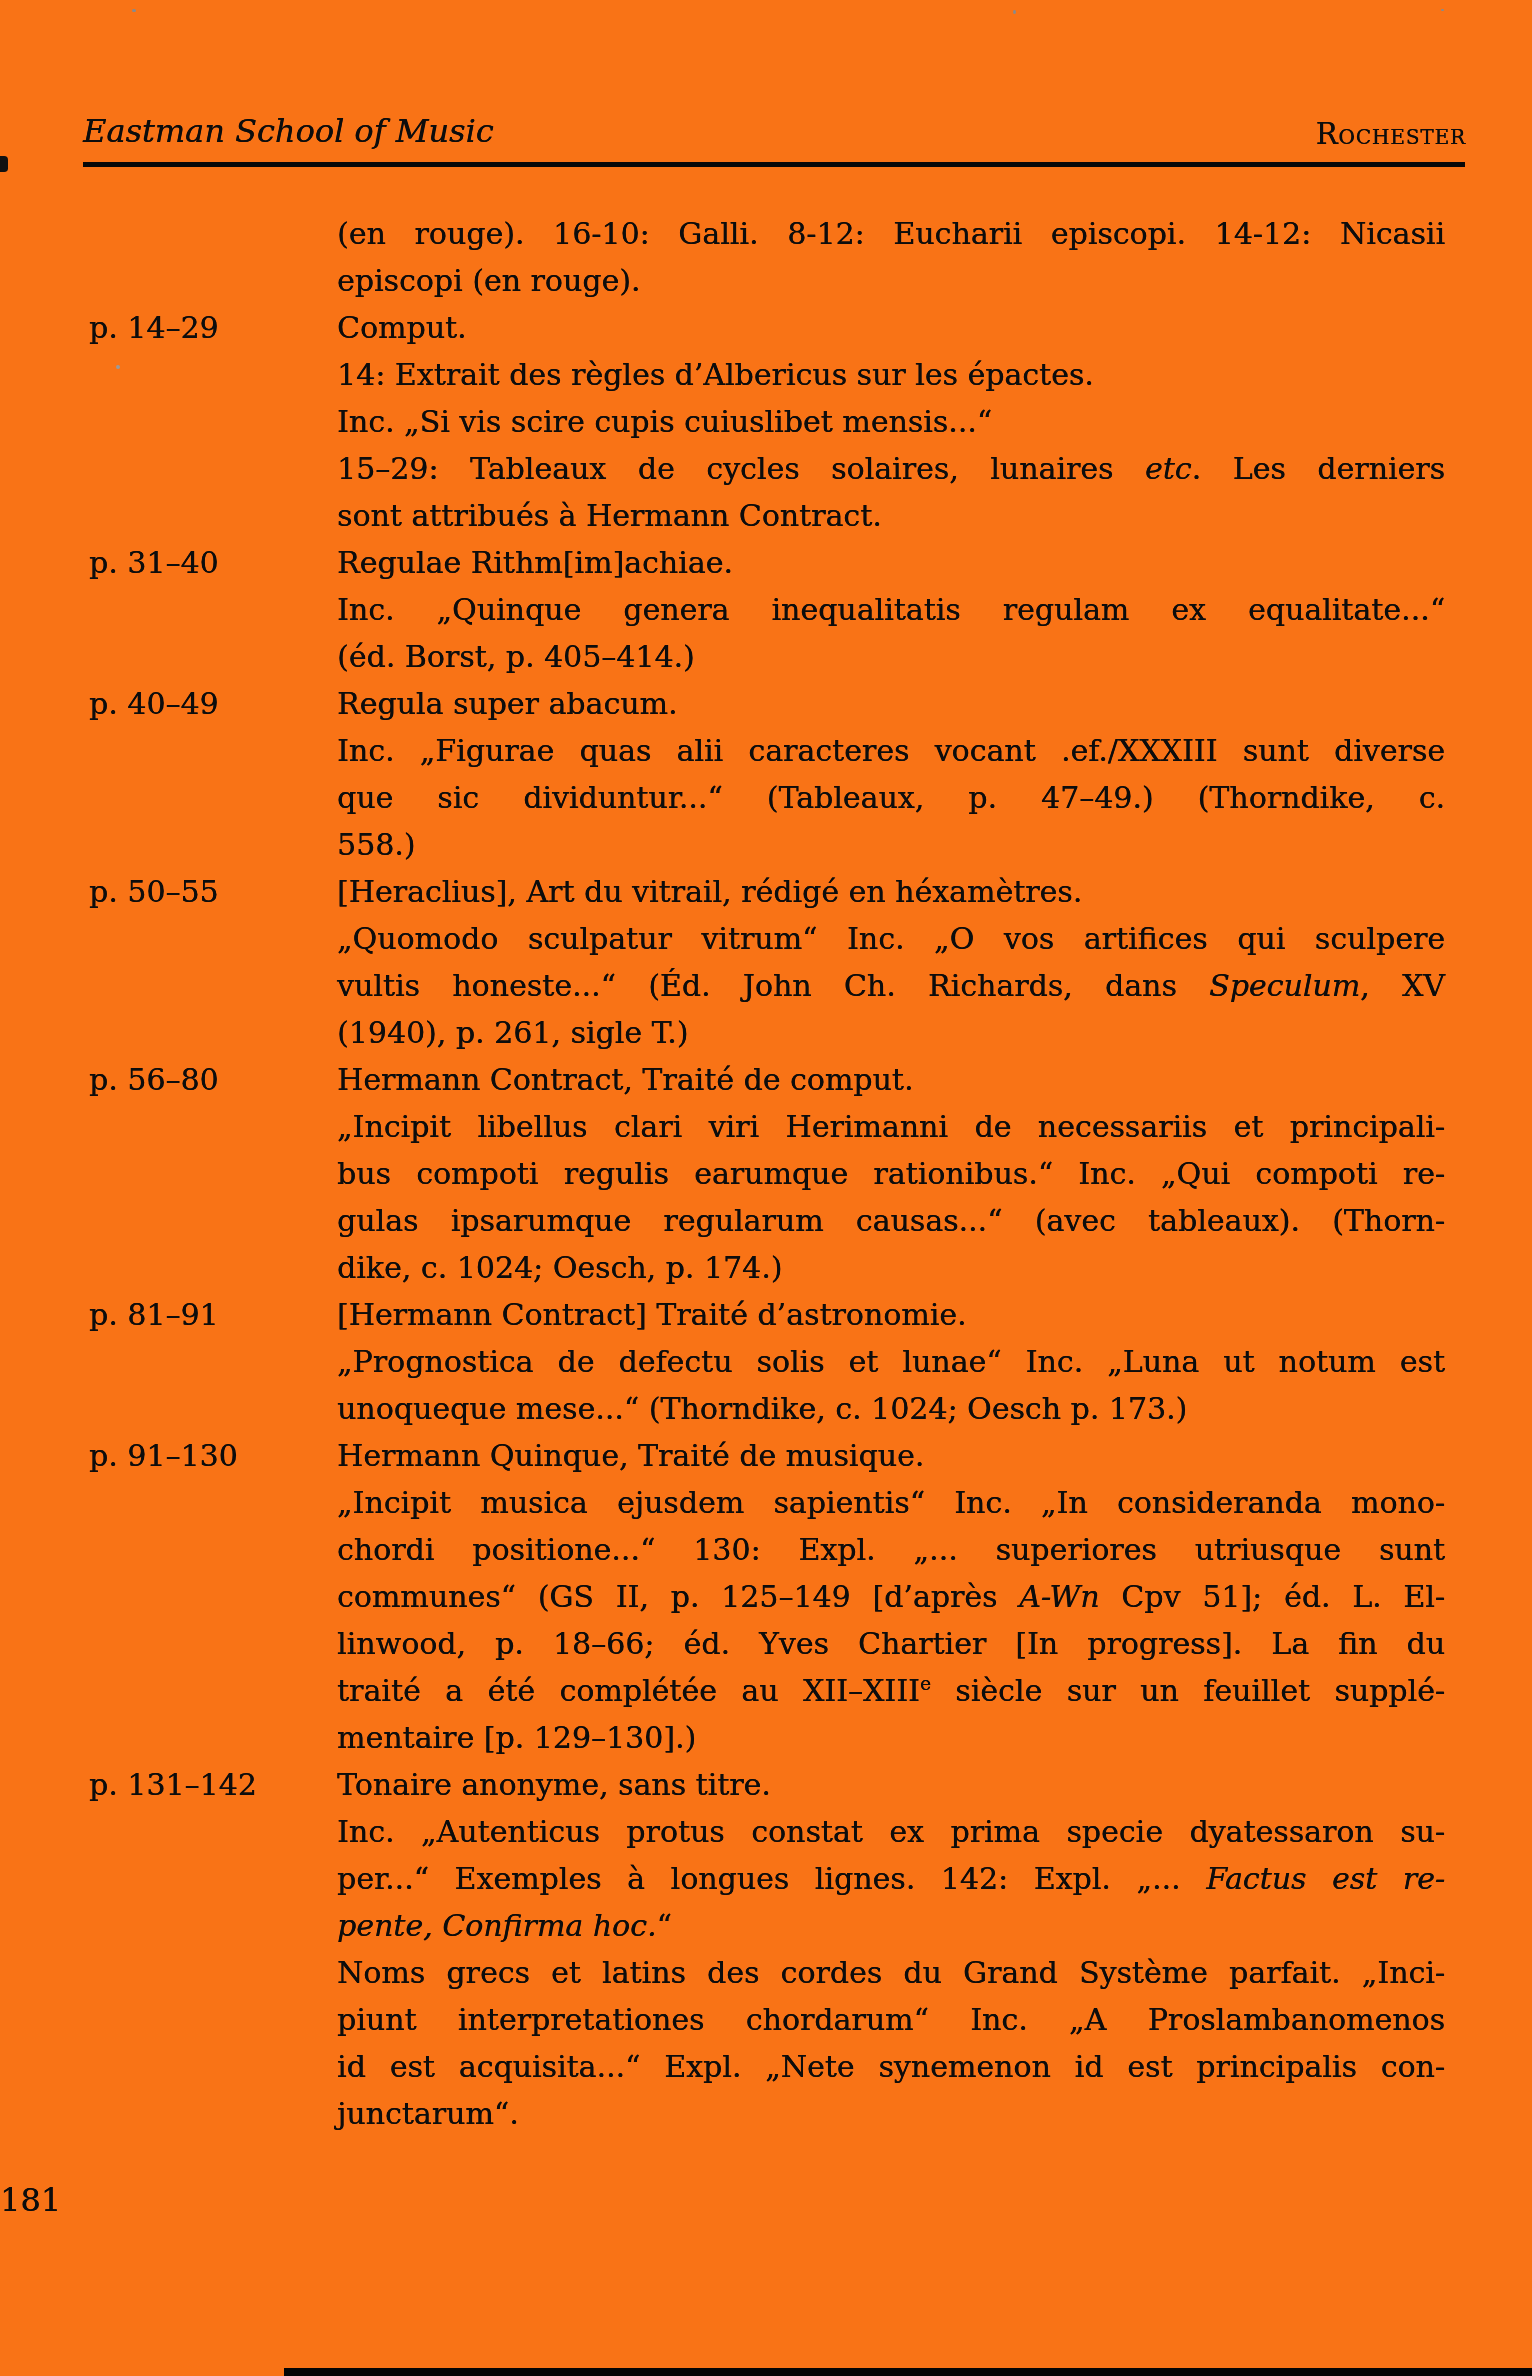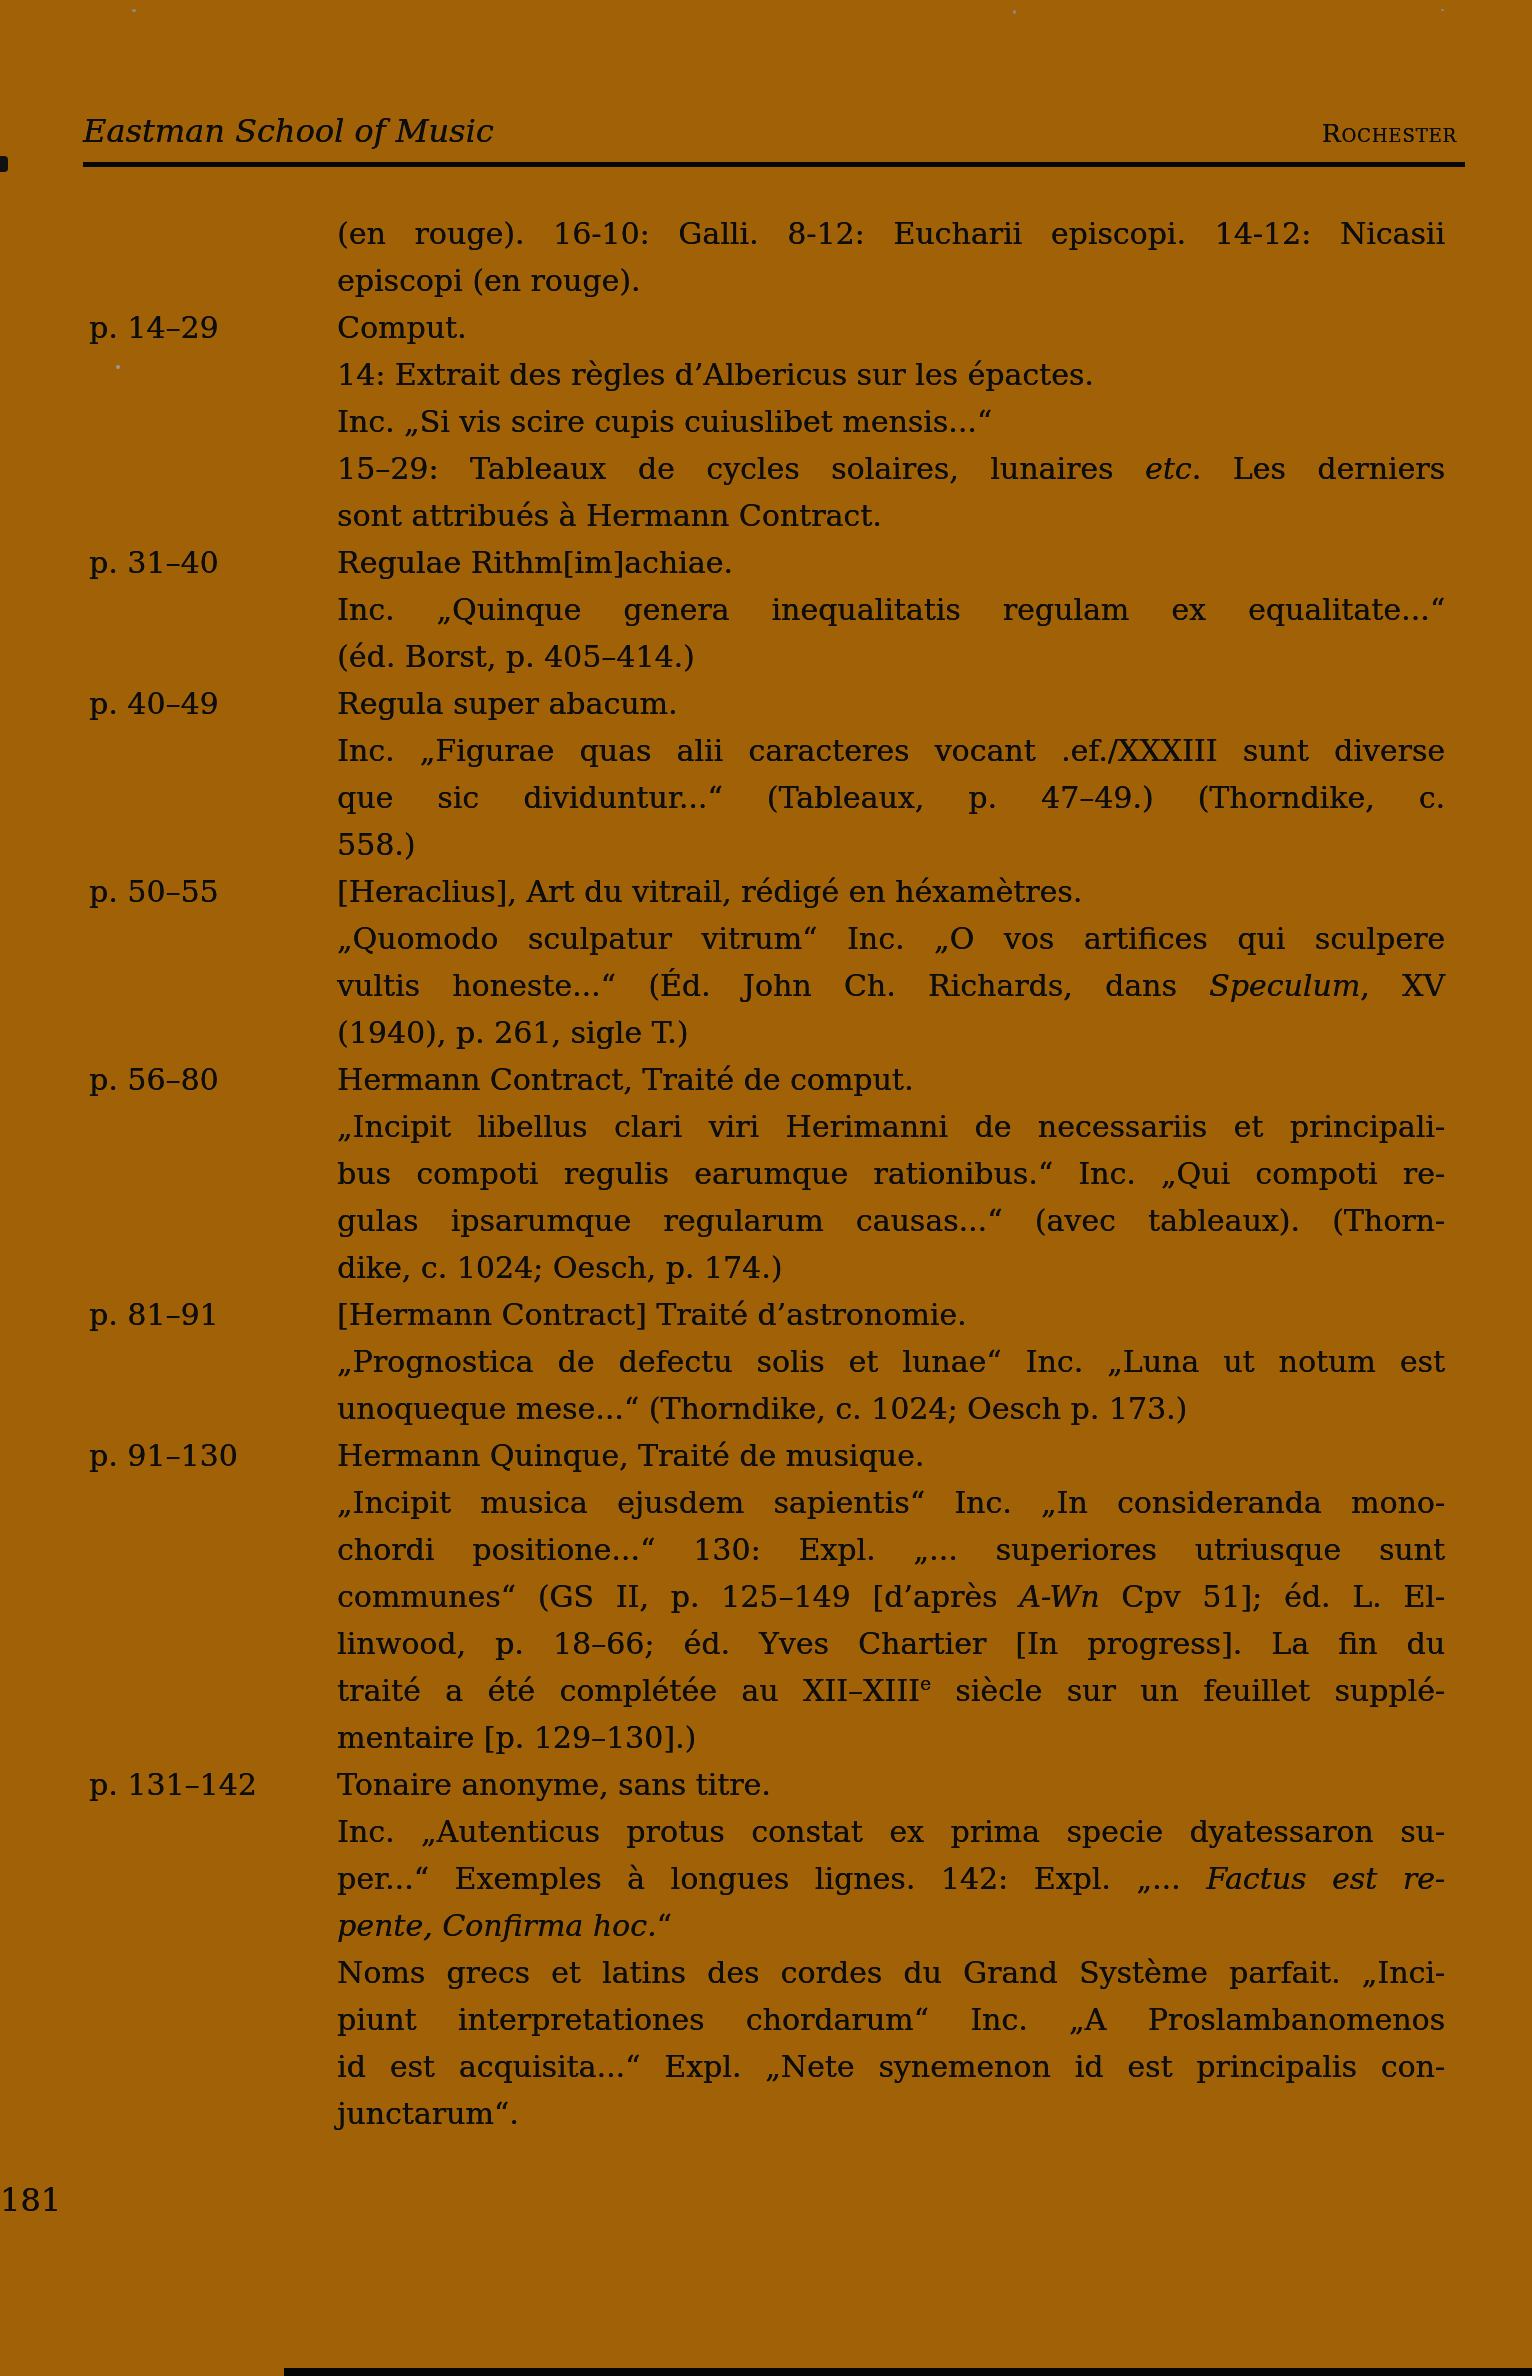--- a/index.html
+++ b/index.html
@@ -4,30 +4,30 @@
 <style>
   html,body{margin:0;padding:0;}
   body{
     width:1533px;height:2377px;
     background:#ffffff;
     font-family:"DejaVu Serif", serif;
     color:#0d0d0d;
     position:relative;
     overflow:hidden;
   }
-  .page{position:absolute;inset:0;background:#a16207;text-decoration:underline;}
+  .page{position:absolute;inset:0;background:#f97316;text-decoration:underline;}
   
   .hdr-left{
     position:absolute;left:83px;top:111px;
     font-style:italic;font-size:32px;line-height:41px;
     text-shadow:0.3px 0 0 currentColor;
   }
   .hdr-right{
-    position:absolute;right:76px;top:115px;
-    font-variant:small-caps;font-size:25px;line-height:38px;
+    position:absolute;right:67px;top:115px;
+    font-variant:small-caps;font-size:29px;line-height:38px;
     letter-spacing:0.9px;
     text-shadow:0.3px 0 0 currentColor;
     text-align:right;
   }
   .hdr-rule{
     position:absolute;left:83px;top:162px;width:1382px;height:4.7px;
     background:#080808;
   }
   
   .content{

